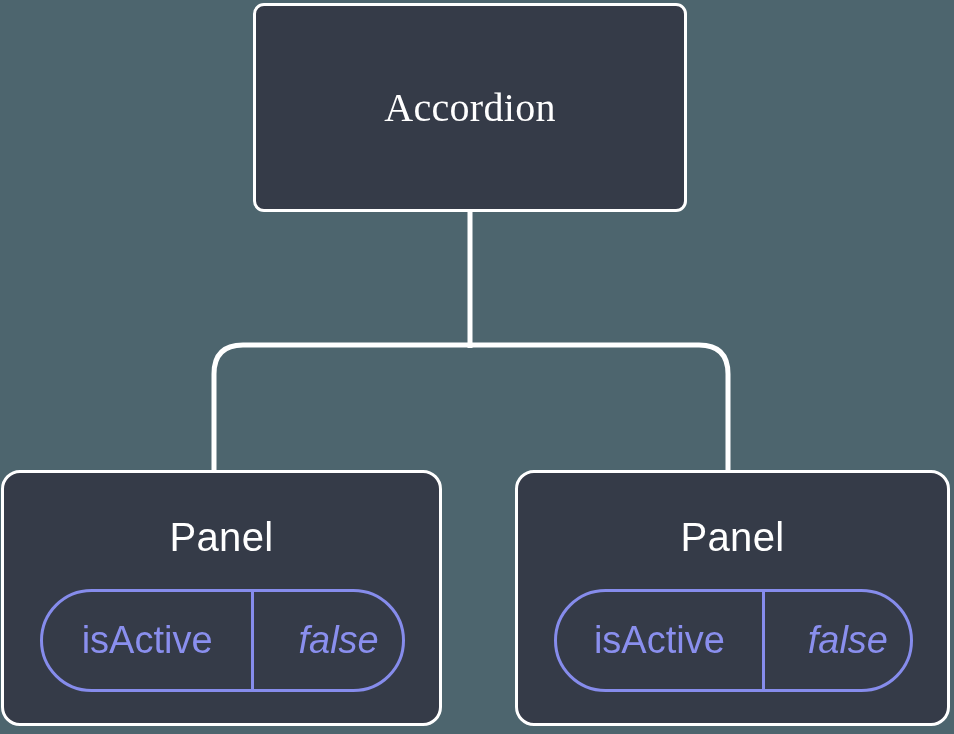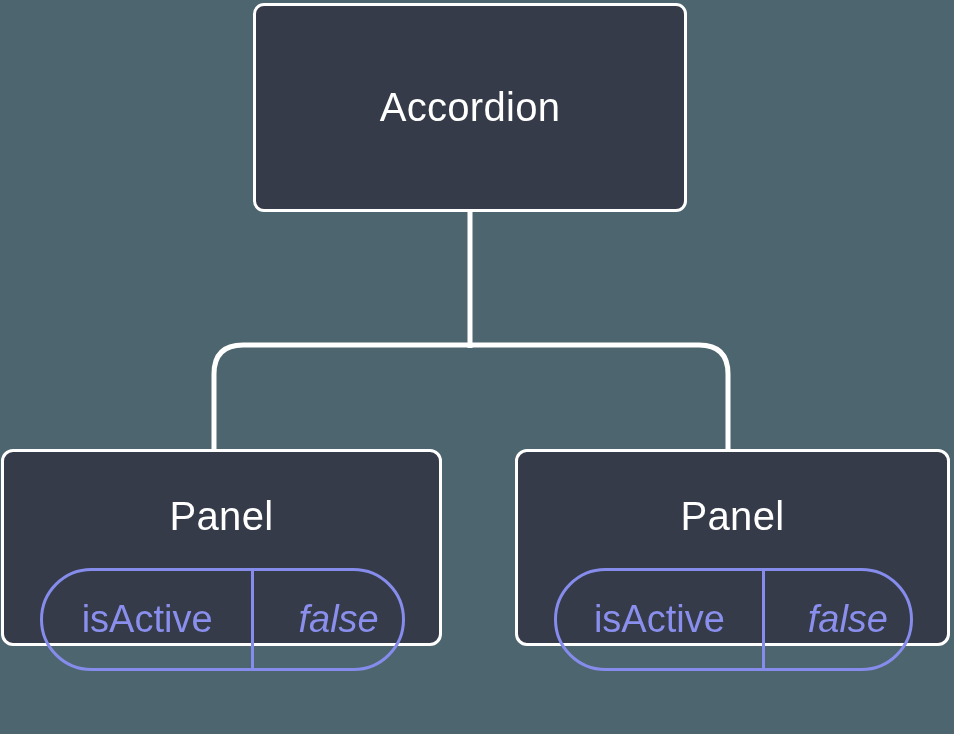--- a/index.html
+++ b/index.html
@@ -31,31 +31,32 @@
   }
   .root-node {
     left: 253px;
     top: 3px;
     width: 434px;
     height: 209px;
     border-radius: 11px;
     display: flex;
     align-items: center;
     justify-content: center;
+    font-family: Liberation Serif, serif;
   }
   .root-label {
     color: #FFFFFF;
     font-size: 40px;
     font-weight: 500;
     letter-spacing: 0.3px;
   }
   .panel-node {
-    top: 449px;
-    height: 197px;
-    border-radius: 12px;
+    top: 470px;
+    height: 256px;
+    border-radius: 19px;
   }
   .panel-left  { left: 1px;   width: 441px; }
   .panel-right { left: 515px; width: 435px; }
   .panel-title {
     position: absolute;
     top: 42px;
     left: 0;
     right: 0;
     text-align: center;
     color: #FFFFFF;

